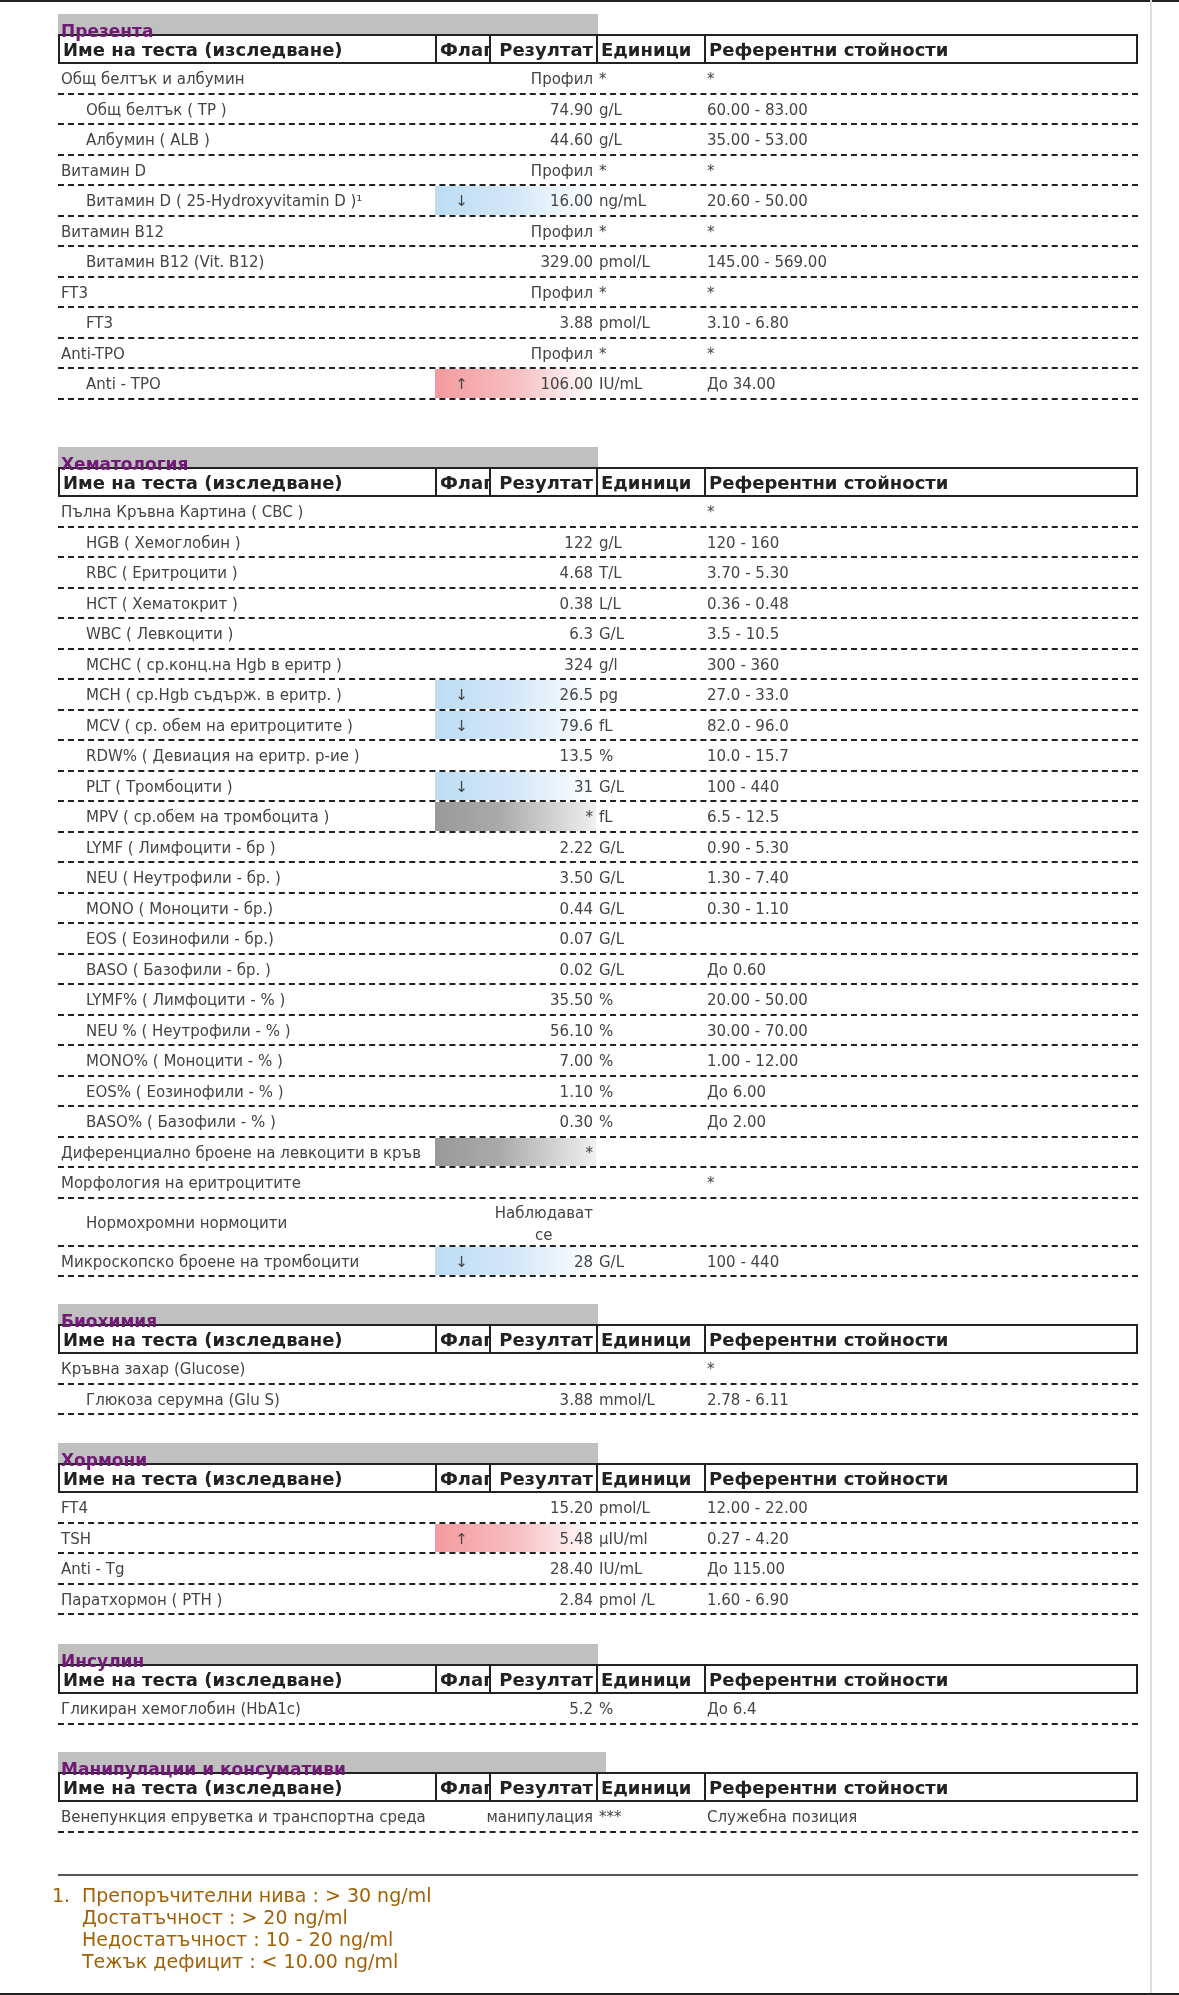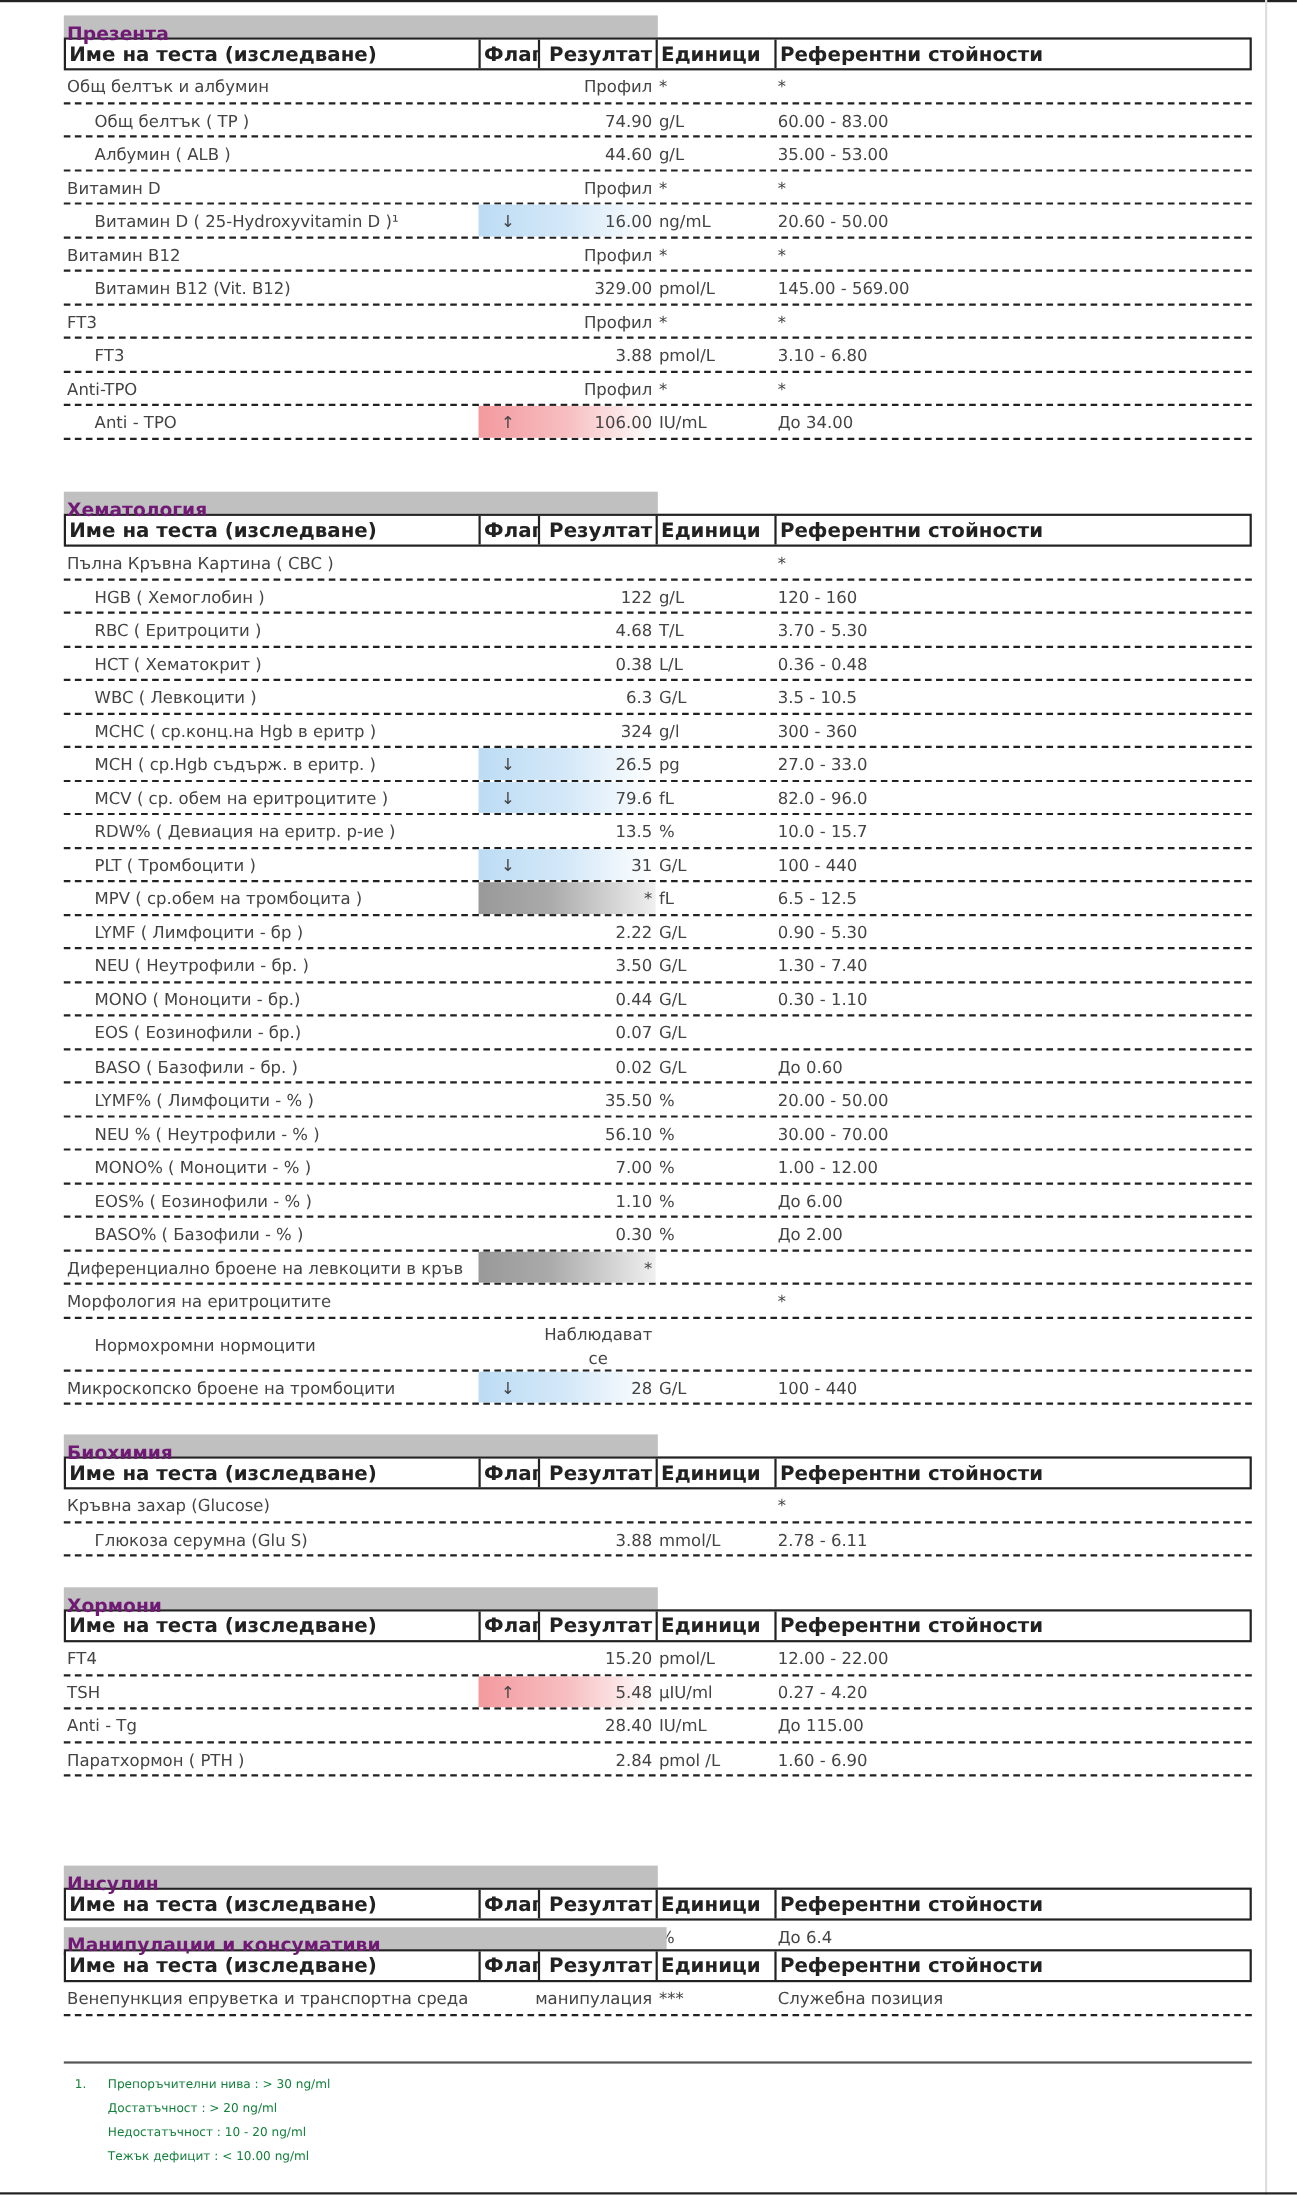--- a/index.html
+++ b/index.html
@@ -27,21 +27,21 @@
   .row > div{box-sizing:border-box;padding:0 3px;}
   .row .c-name.ind{padding-left:28px;}
   .row.tall .c-name{line-height:48px;}
   .row.tall .c-res{white-space:normal;text-align:center;padding-top:3px;line-height:22px;}
   .bg-low{background:linear-gradient(to right,#bcdcf4 0%,#d4e8f8 50%,#ffffff 100%);}
   .bg-high{background:linear-gradient(to right,#f39a9e 0%,#f7bec1 50%,#ffffff 100%);}
   .bg-na{background:linear-gradient(to right,#999 0%,#aaa 40%,#f0f0f0 100%);}
   .flagwrap{display:flex;width:161px;}
   .flagwrap .c-flag{text-align:center;padding-left:0;padding-right:14px;}
   .footline{position:absolute;left:58px;top:1874px;width:1080px;height:2px;background:#555;}
-  .notes{position:absolute;left:68px;top:1884px;font-size:11px;line-height:22px;color:#15803d;}
+  .notes{position:absolute;left:52px;top:1884px;font-size:19px;line-height:22px;color:#a16207;}
   .notes .num{display:inline-block;width:30px;}
   .notes .line{padding-left:30px;}
 </style>
 </head>
 <body>
 
 <div class="page-top"></div>
 <div class="page-right"></div>
 
 <div id="report">
@@ -455,21 +455,21 @@
       <div class="row">
         <div class="c-name">Паратхормон ( PTH )</div>
         <div class="flagwrap">
           <div class="c-flag"></div>
           <div class="c-res">2.84</div>
         </div>
         <div class="c-unit">pmol /L</div>
         <div class="c-ref">1.60 - 6.90</div>
       </div>
     </div>
-    <div class="section" style="top: 1696px;">
+    <div class="section" style="top: 1644px;">
       <div class="sec-title">Инсулин</div>
       <div class="hdr">
         <div class="c-name">Име на теста (изследване)</div>
         <div class="c-flag">Флаг</div>
         <div class="c-res" style="border-right:2px solid #222">Резултат</div>
         <div class="c-unit">Единици</div>
         <div class="c-ref">Референтни стойности</div>
       </div>
       <div class="row">
         <div class="c-name">Гликиран хемоглобин (HbA1c)</div>

